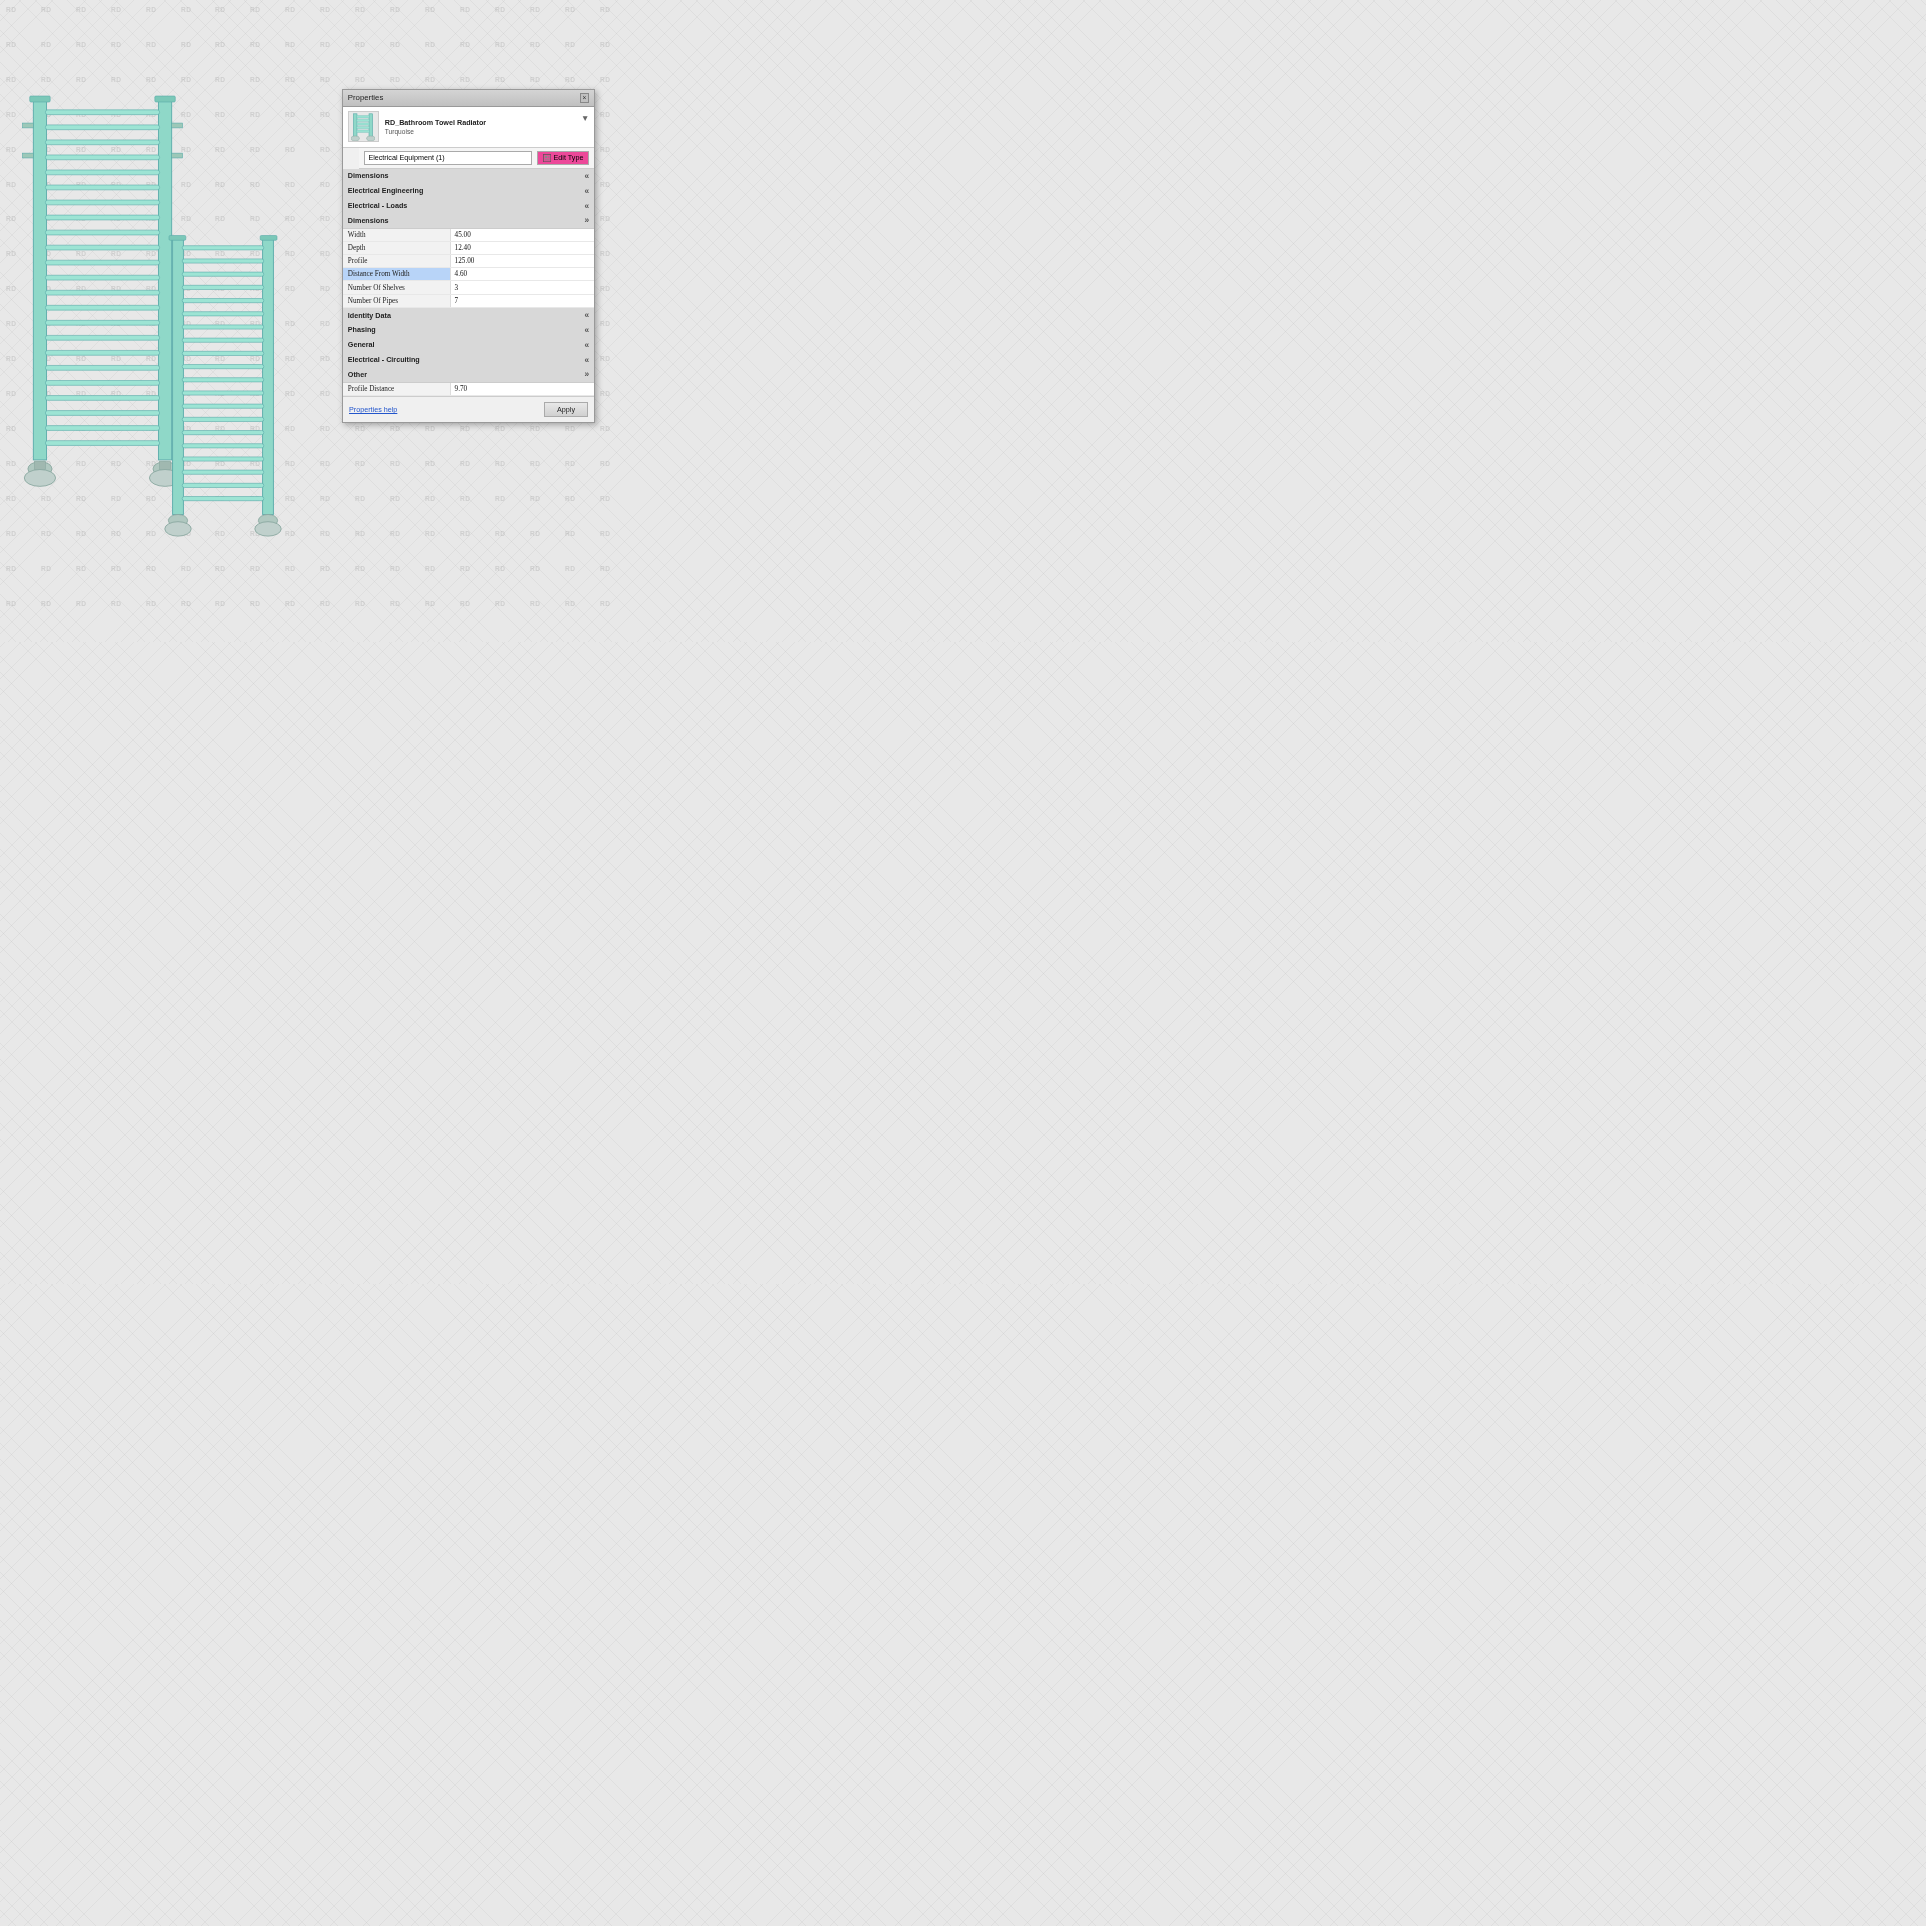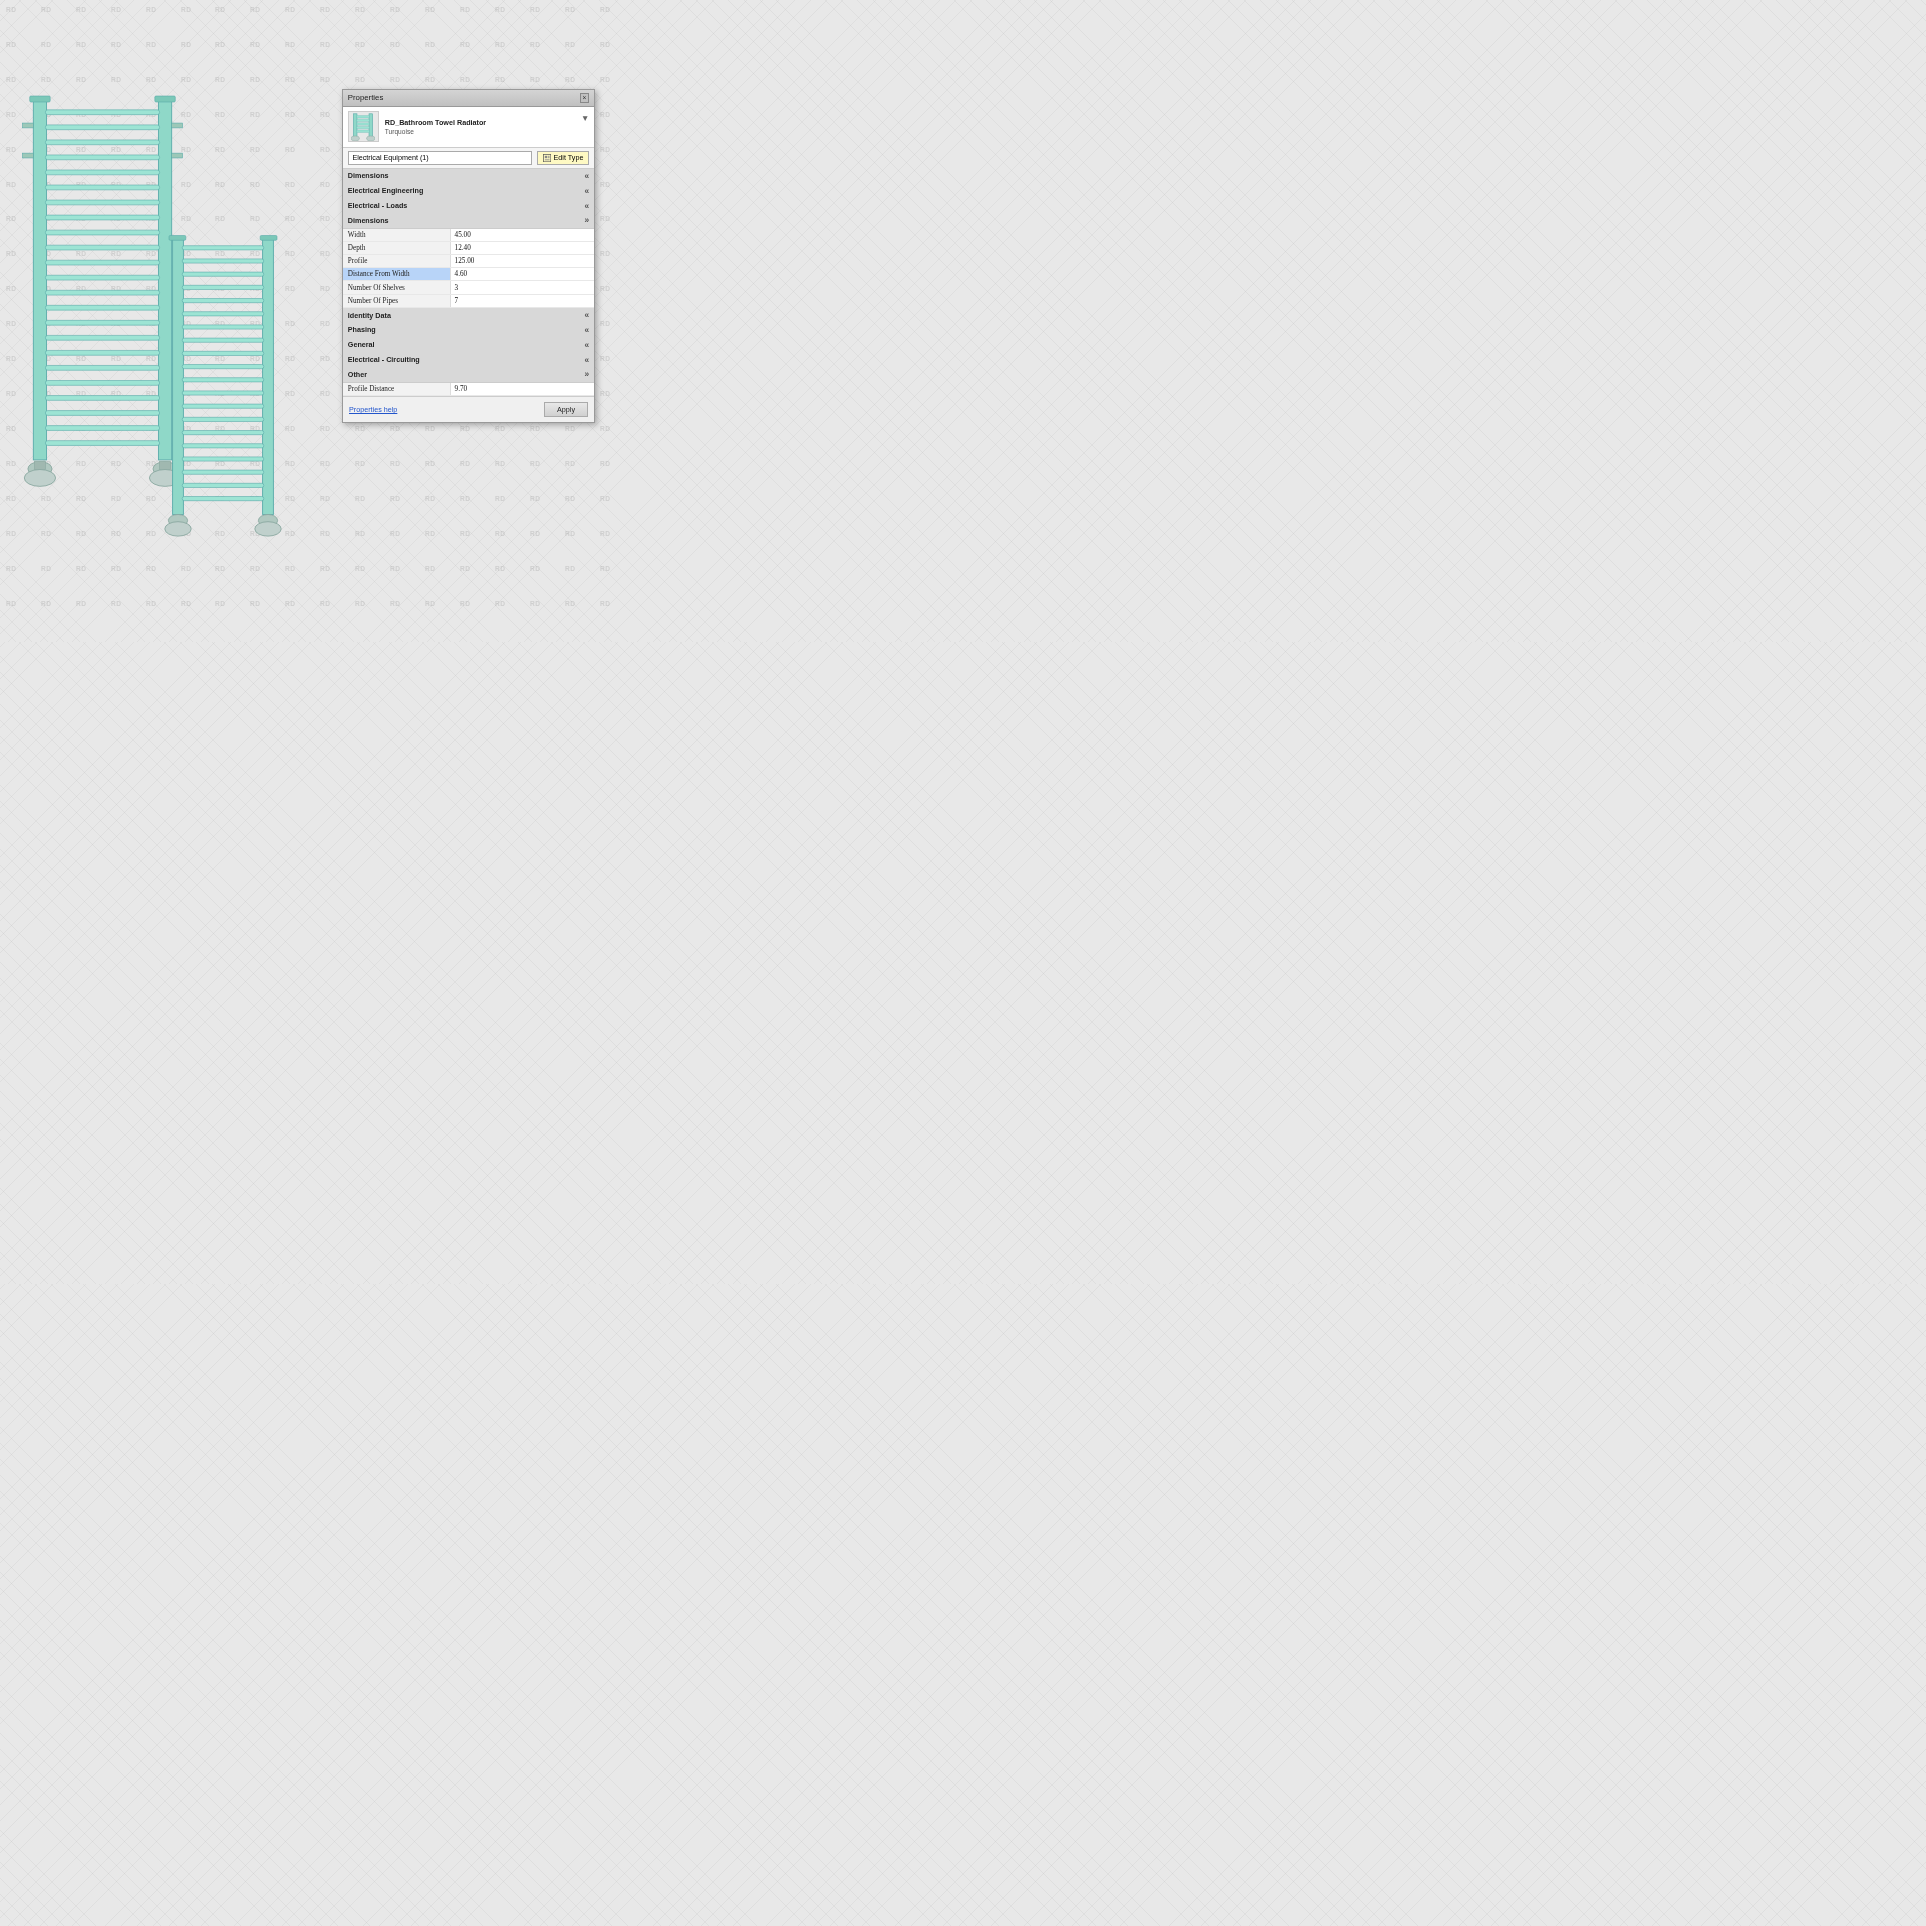--- a/index.html
+++ b/index.html
@@ -155,37 +155,38 @@
     }
 
     
     .category-row {
       background: #f5f5f5;
       padding: 2.4px 4.8px;
       display: flex;
       align-items: flex-end;
       gap: 4.8px;
       border-bottom: 0.6px solid #ccc;
+      margin-left: 16px;
     }
 
     .category-select {
       flex: 1;
       background: white;
       border: 0.6px solid #aaa;
       padding: 1.8px 3.6px;
       font-size: 7.2px;
       appearance: none;
       cursor: pointer;
     }
 
     .edit-type-btn {
       display: flex;
       align-items: center;
       gap: 2.4px;
-      background: #fef9c3;
+      background: #ec4899;
       border: 0.6px solid #aaa;
       padding: 1.8px 4.8px;
       font-size: 7.2px;
       cursor: pointer;
       white-space: nowrap;
     }
 
     .prop-section-header {
       background: #d8d8d8;
       padding: 2.4px 4.8px;

